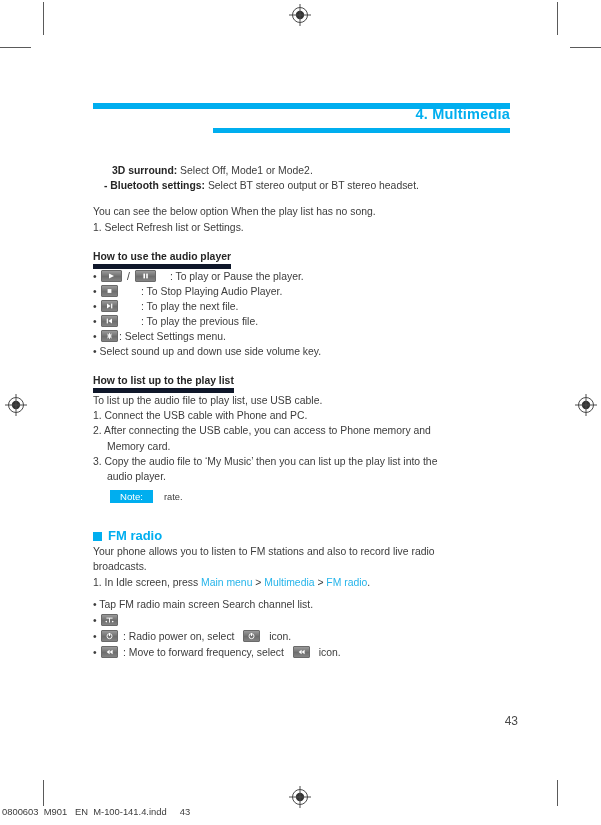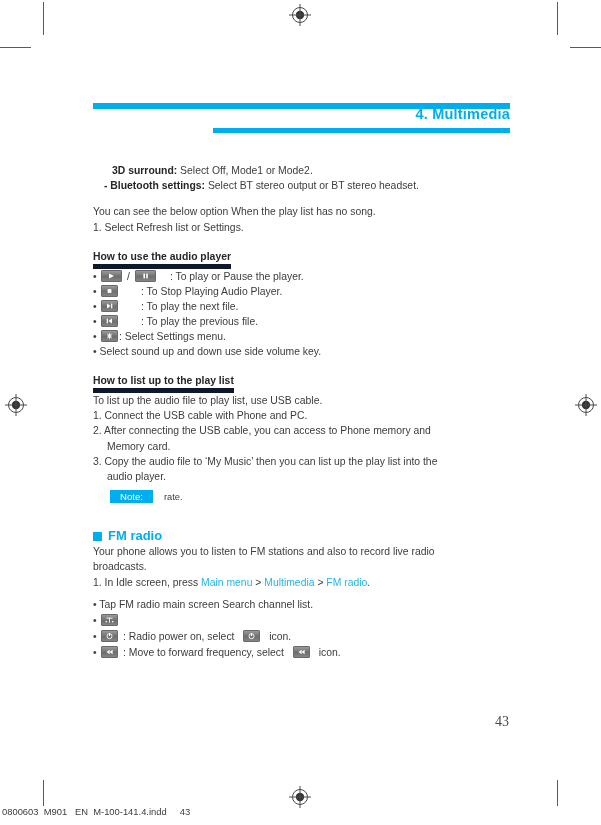--- a/index.html
+++ b/index.html
@@ -156,25 +156,24 @@
     font-weight: bold;
     font-size: 13px;
     line-height: 14px;
   }
 
   .link { color: #25b4ea; }
 
   
   .pagenum {
     position: absolute;
-    right: 92px;
+    right: 83px;
     top: 714px;
-    font-size: 14px;
+    font-size: 12px;
     color: #4a4a4a;
-    font-family: Liberation Serif, serif;
   }
 
   
   .foot {
     position: absolute;
     left: 0; top: 806px;
     width: 601px;
     font-size: 9.4px;
     color: #3b3b3b;
     font-family: "Liberation Sans", sans-serif;

